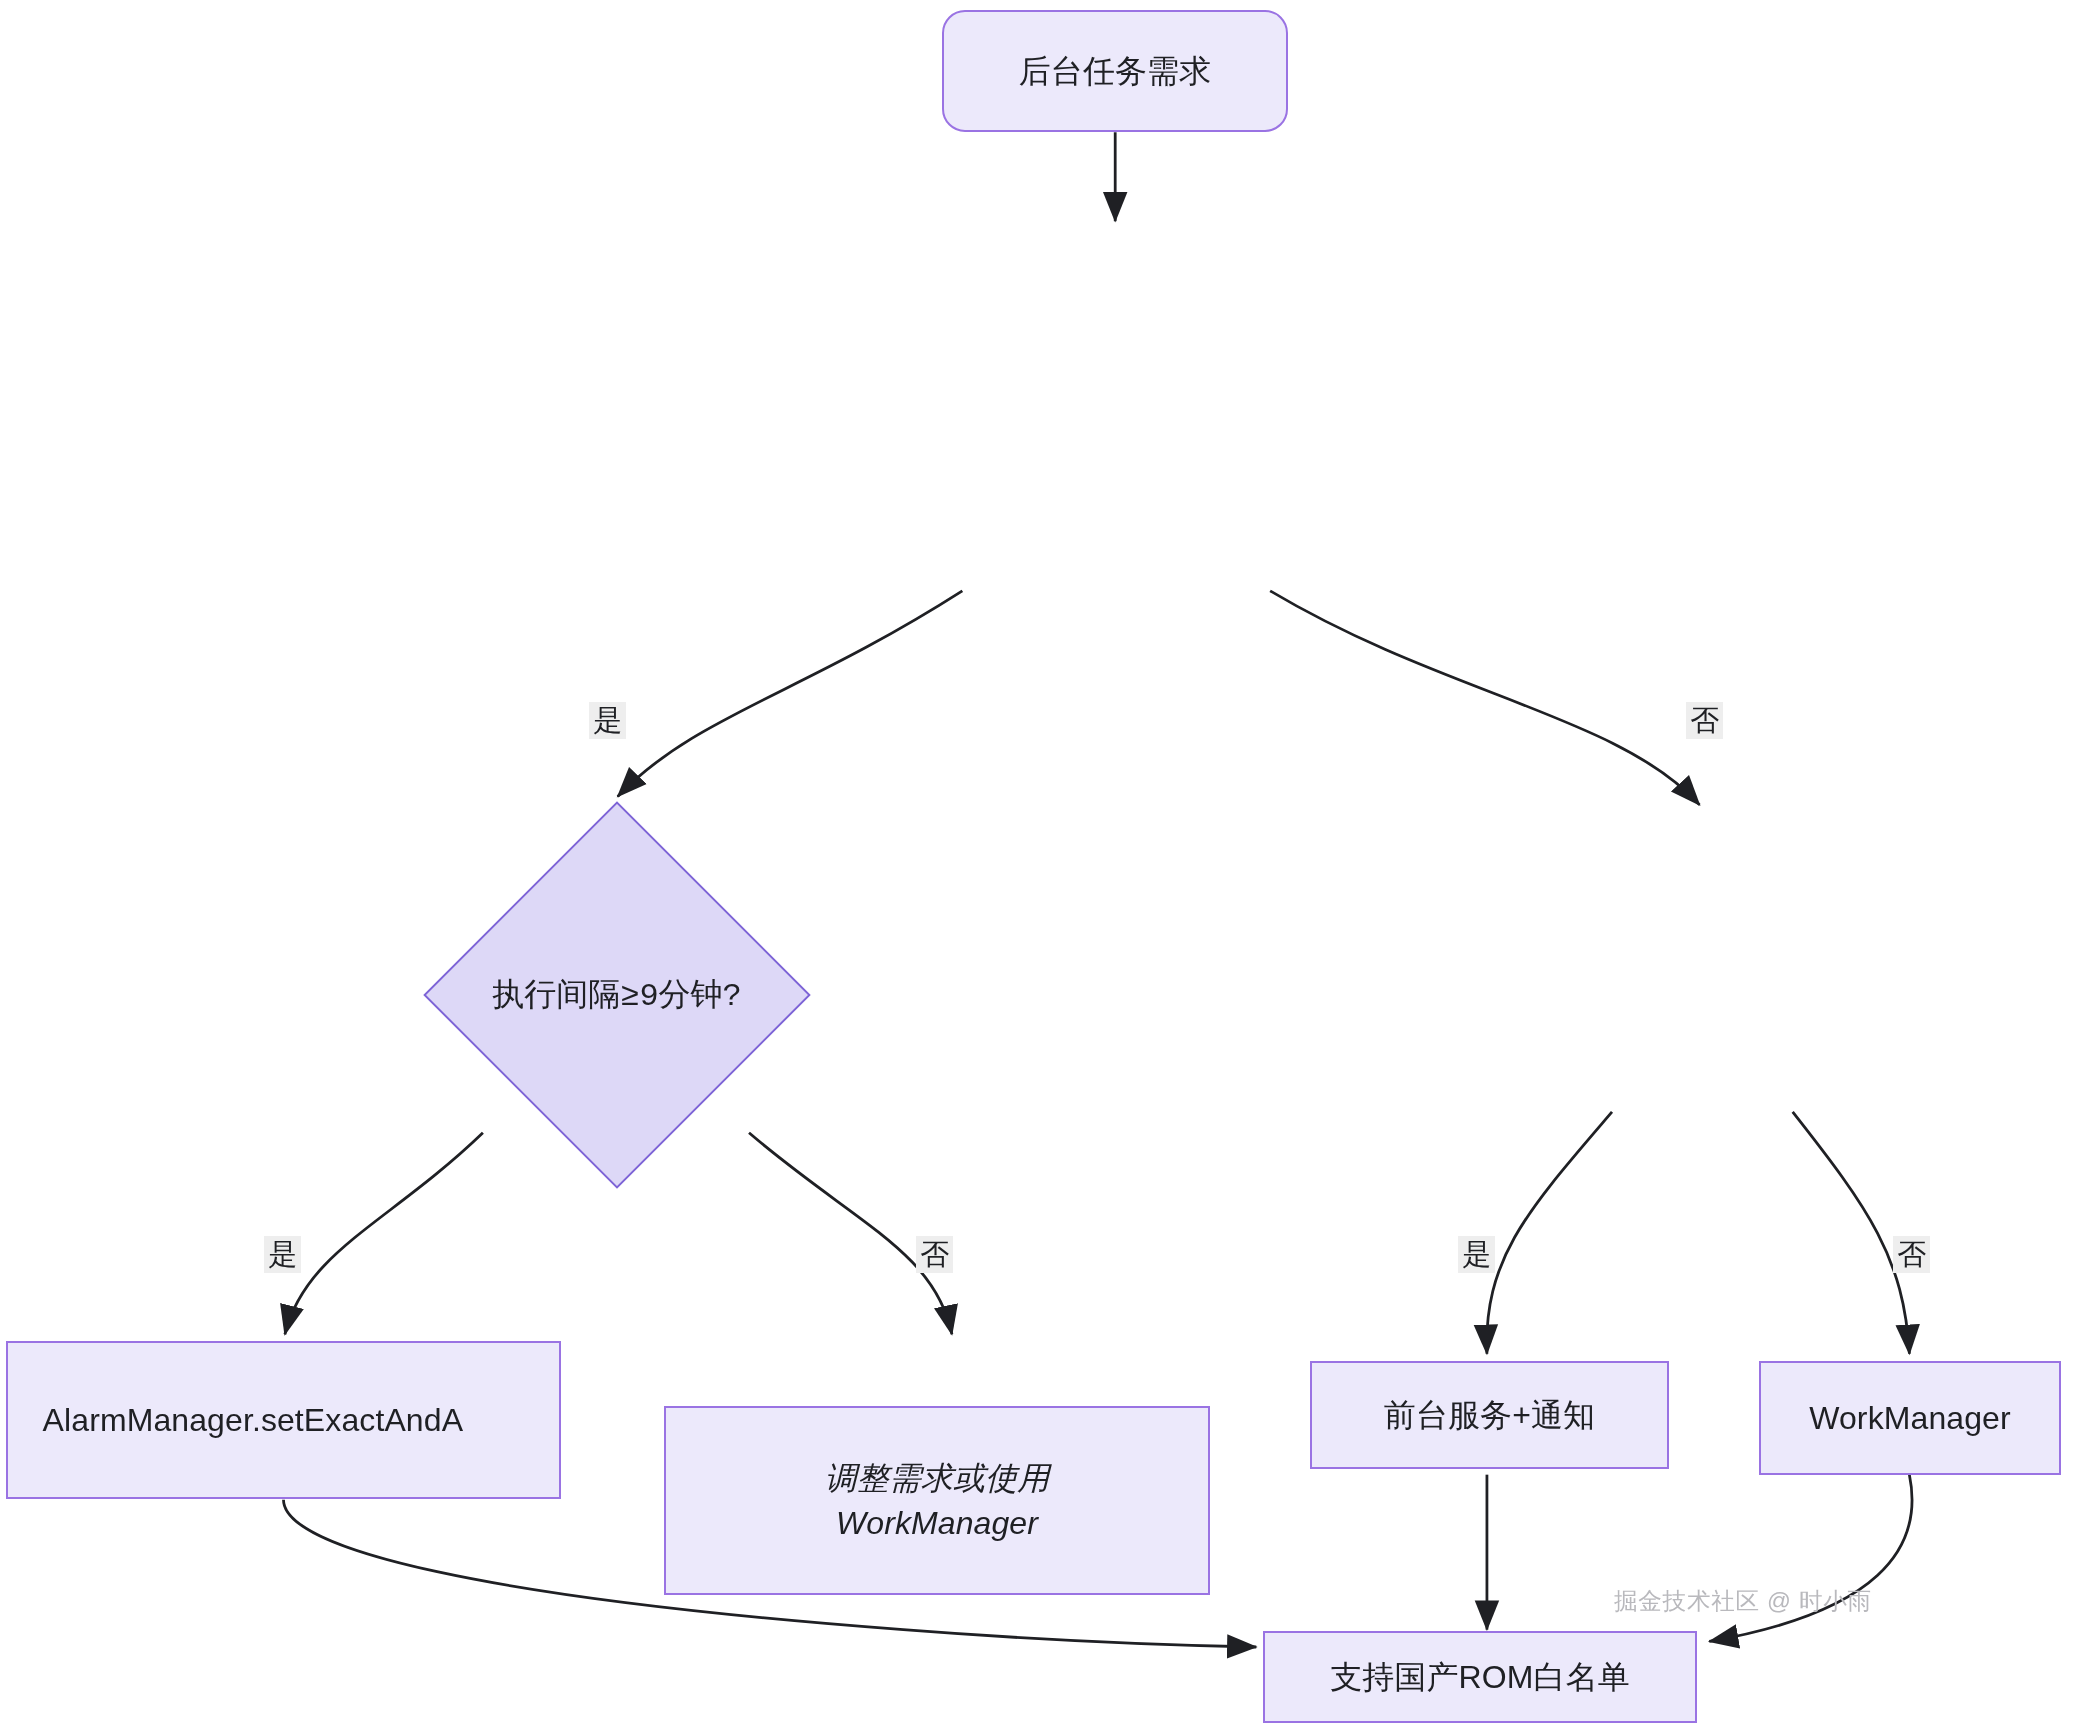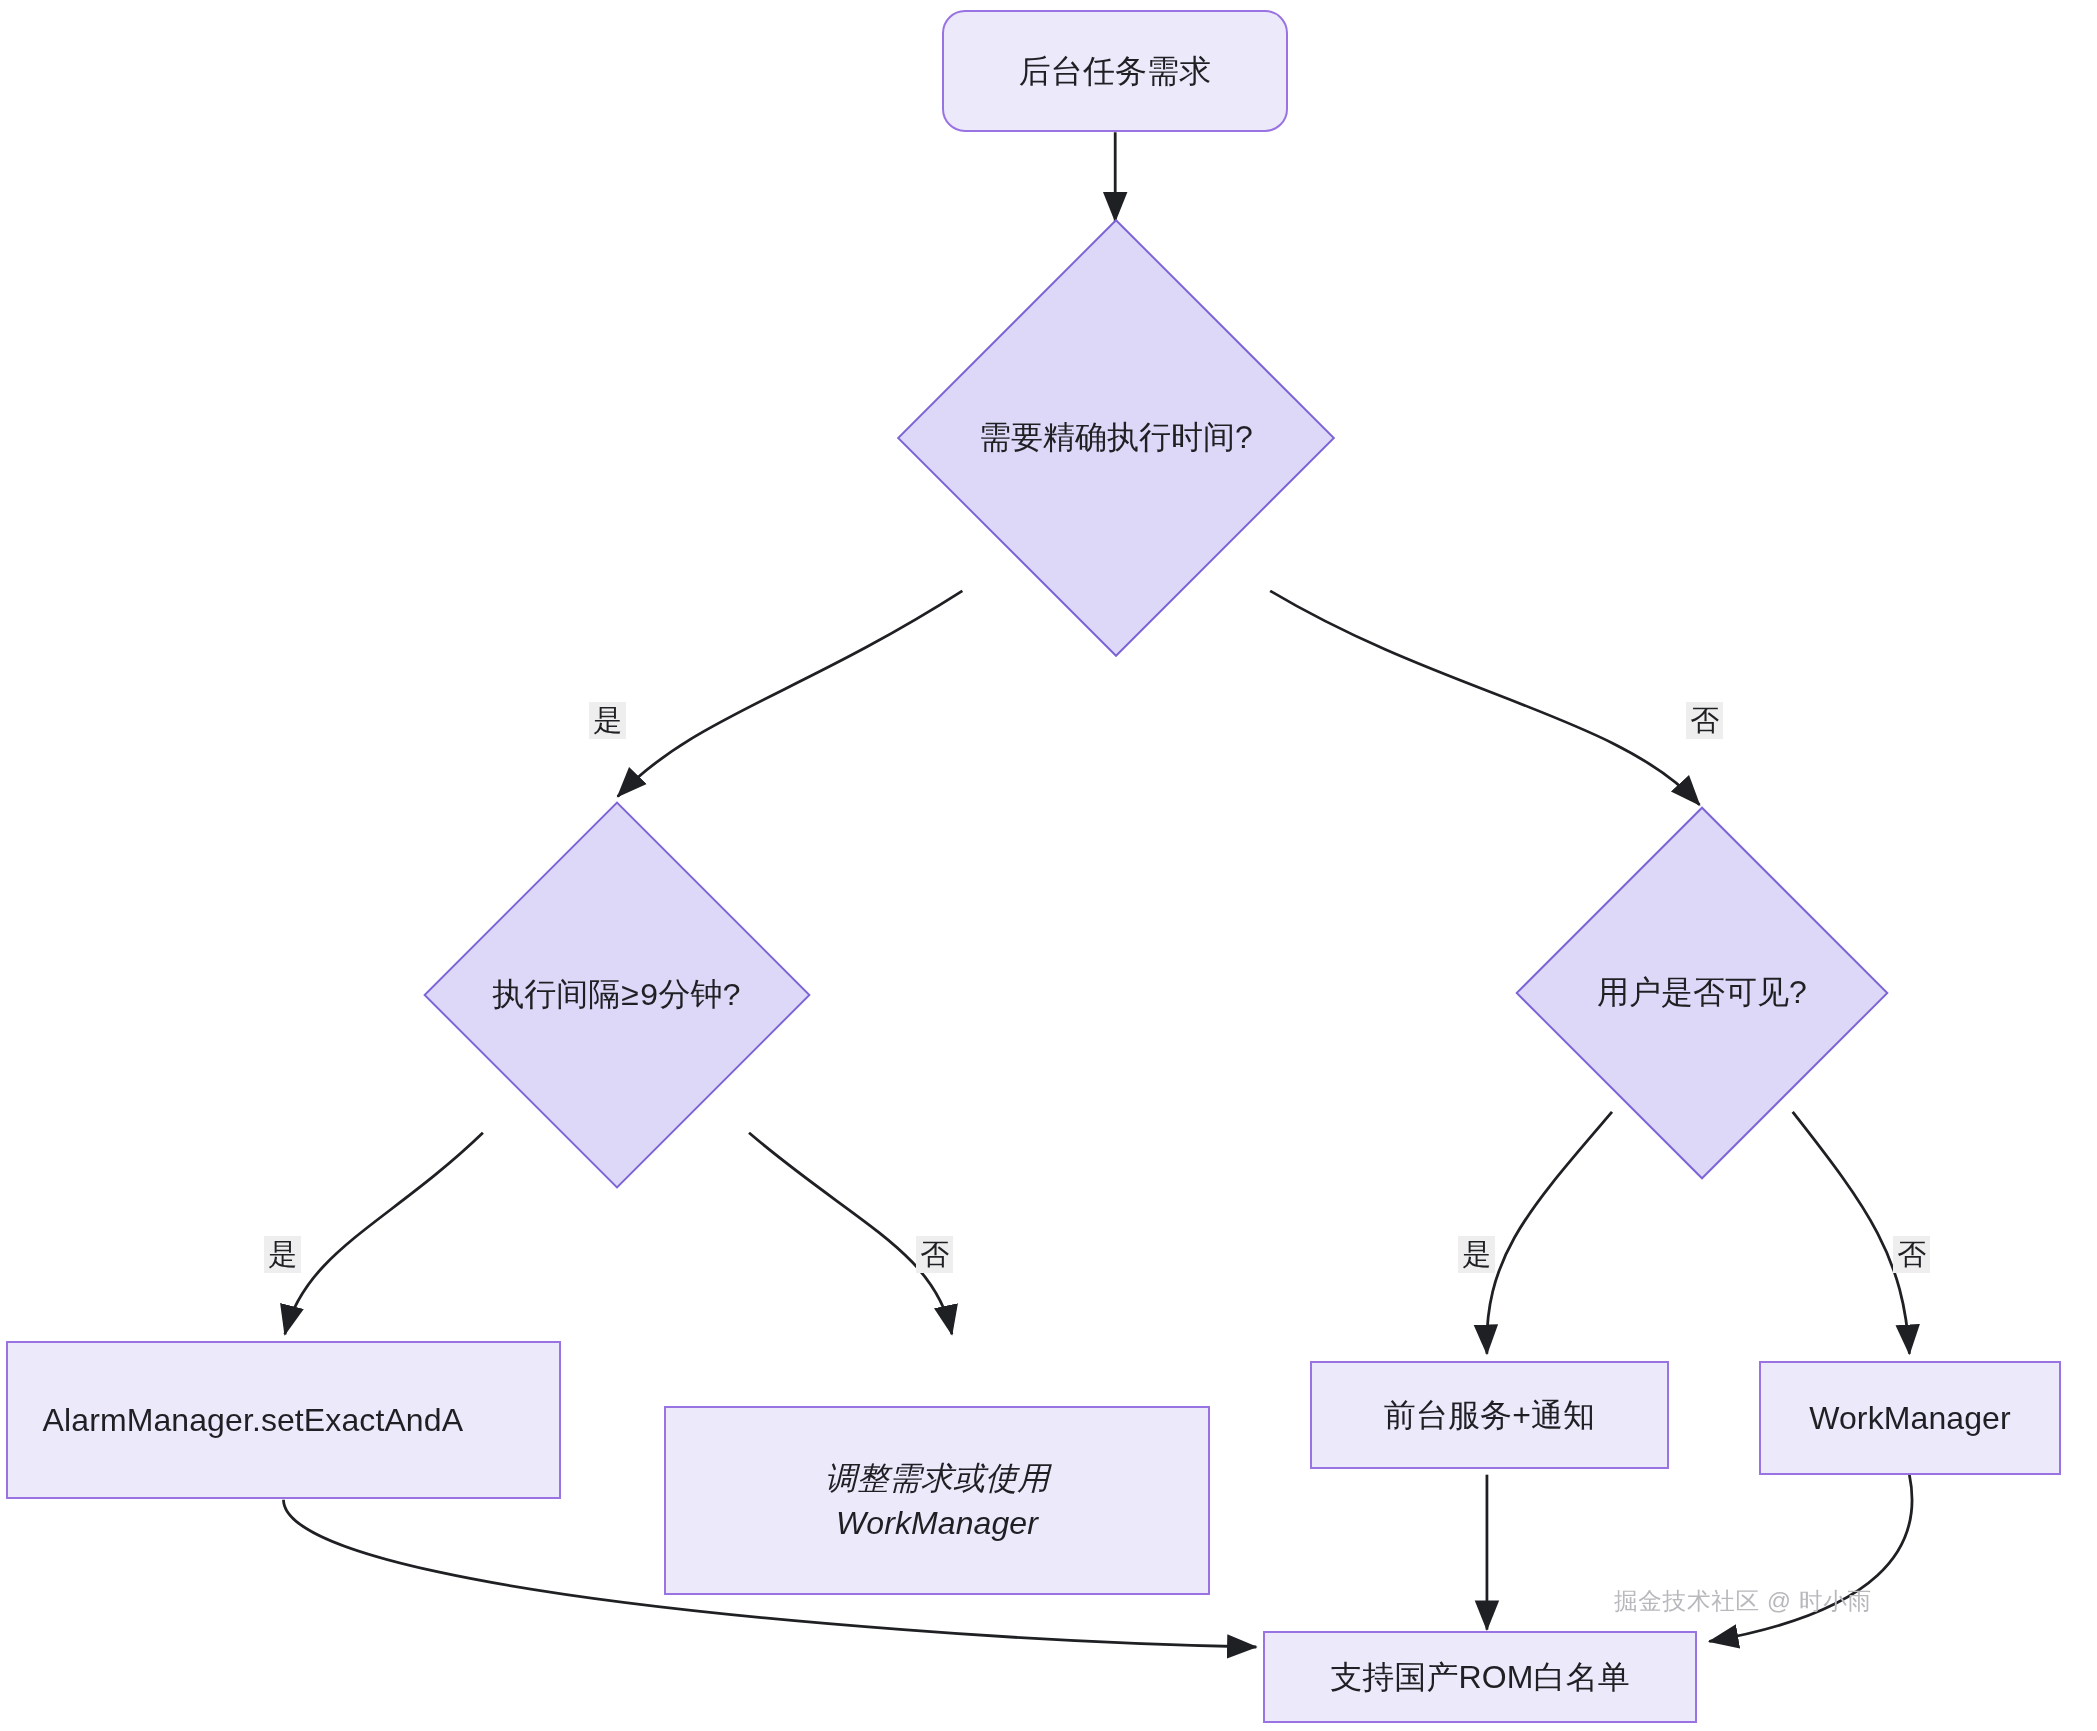--- a/index.html
+++ b/index.html
@@ -126,34 +126,26 @@
       <path d="M2140,2122 L2140,2345"></path>
 
       <path d="M2748,2122 C2770,2230 2700,2320 2460,2362"></path>
     </g>
   </svg>
 
   <div class="node node-rect" style="left:942px; top:9.7px; width:346px; height:122px;border-radius:23px;">
     <span class="node-label">后台任务需求</span>
   </div>
 
-  <div class="node node-diamond" style="left:963px; top:285px; width:306px; height:306px;">
-    <span class="dia-shape"></span>
-    <span class="node-label">需要精确执行时间?</span>
-  </div>
 
   <div class="node node-diamond" style="left:482px; top:860px; width:270px; height:270px;font-family:Liberation Mono, monospace;">
     <span class="dia-shape"></span>
     <span class="node-label">执行间隔≥9分钟?</span>
   </div>
 
-  <div class="node node-diamond" style="left:1572px; top:863px; width:260px; height:260px;">
-    <span class="dia-shape"></span>
-    <span class="node-label">用户是否可见?</span>
-  </div>
 
   <div class="node node-rect clip" style="left:5.6px; top:1341px; width:555px; height:158px; justify-content:flex-start;padding-left:20px;">
     <span class="node-label">AlarmManager.setExactAndA</span>
   </div>
 
   <div class="node node-rect" style="left:664px; top:1406px; width:546px; height:189px;font-style:italic;">
     <span class="node-label">调整需求或使用
 WorkManager</span>
   </div>
 

